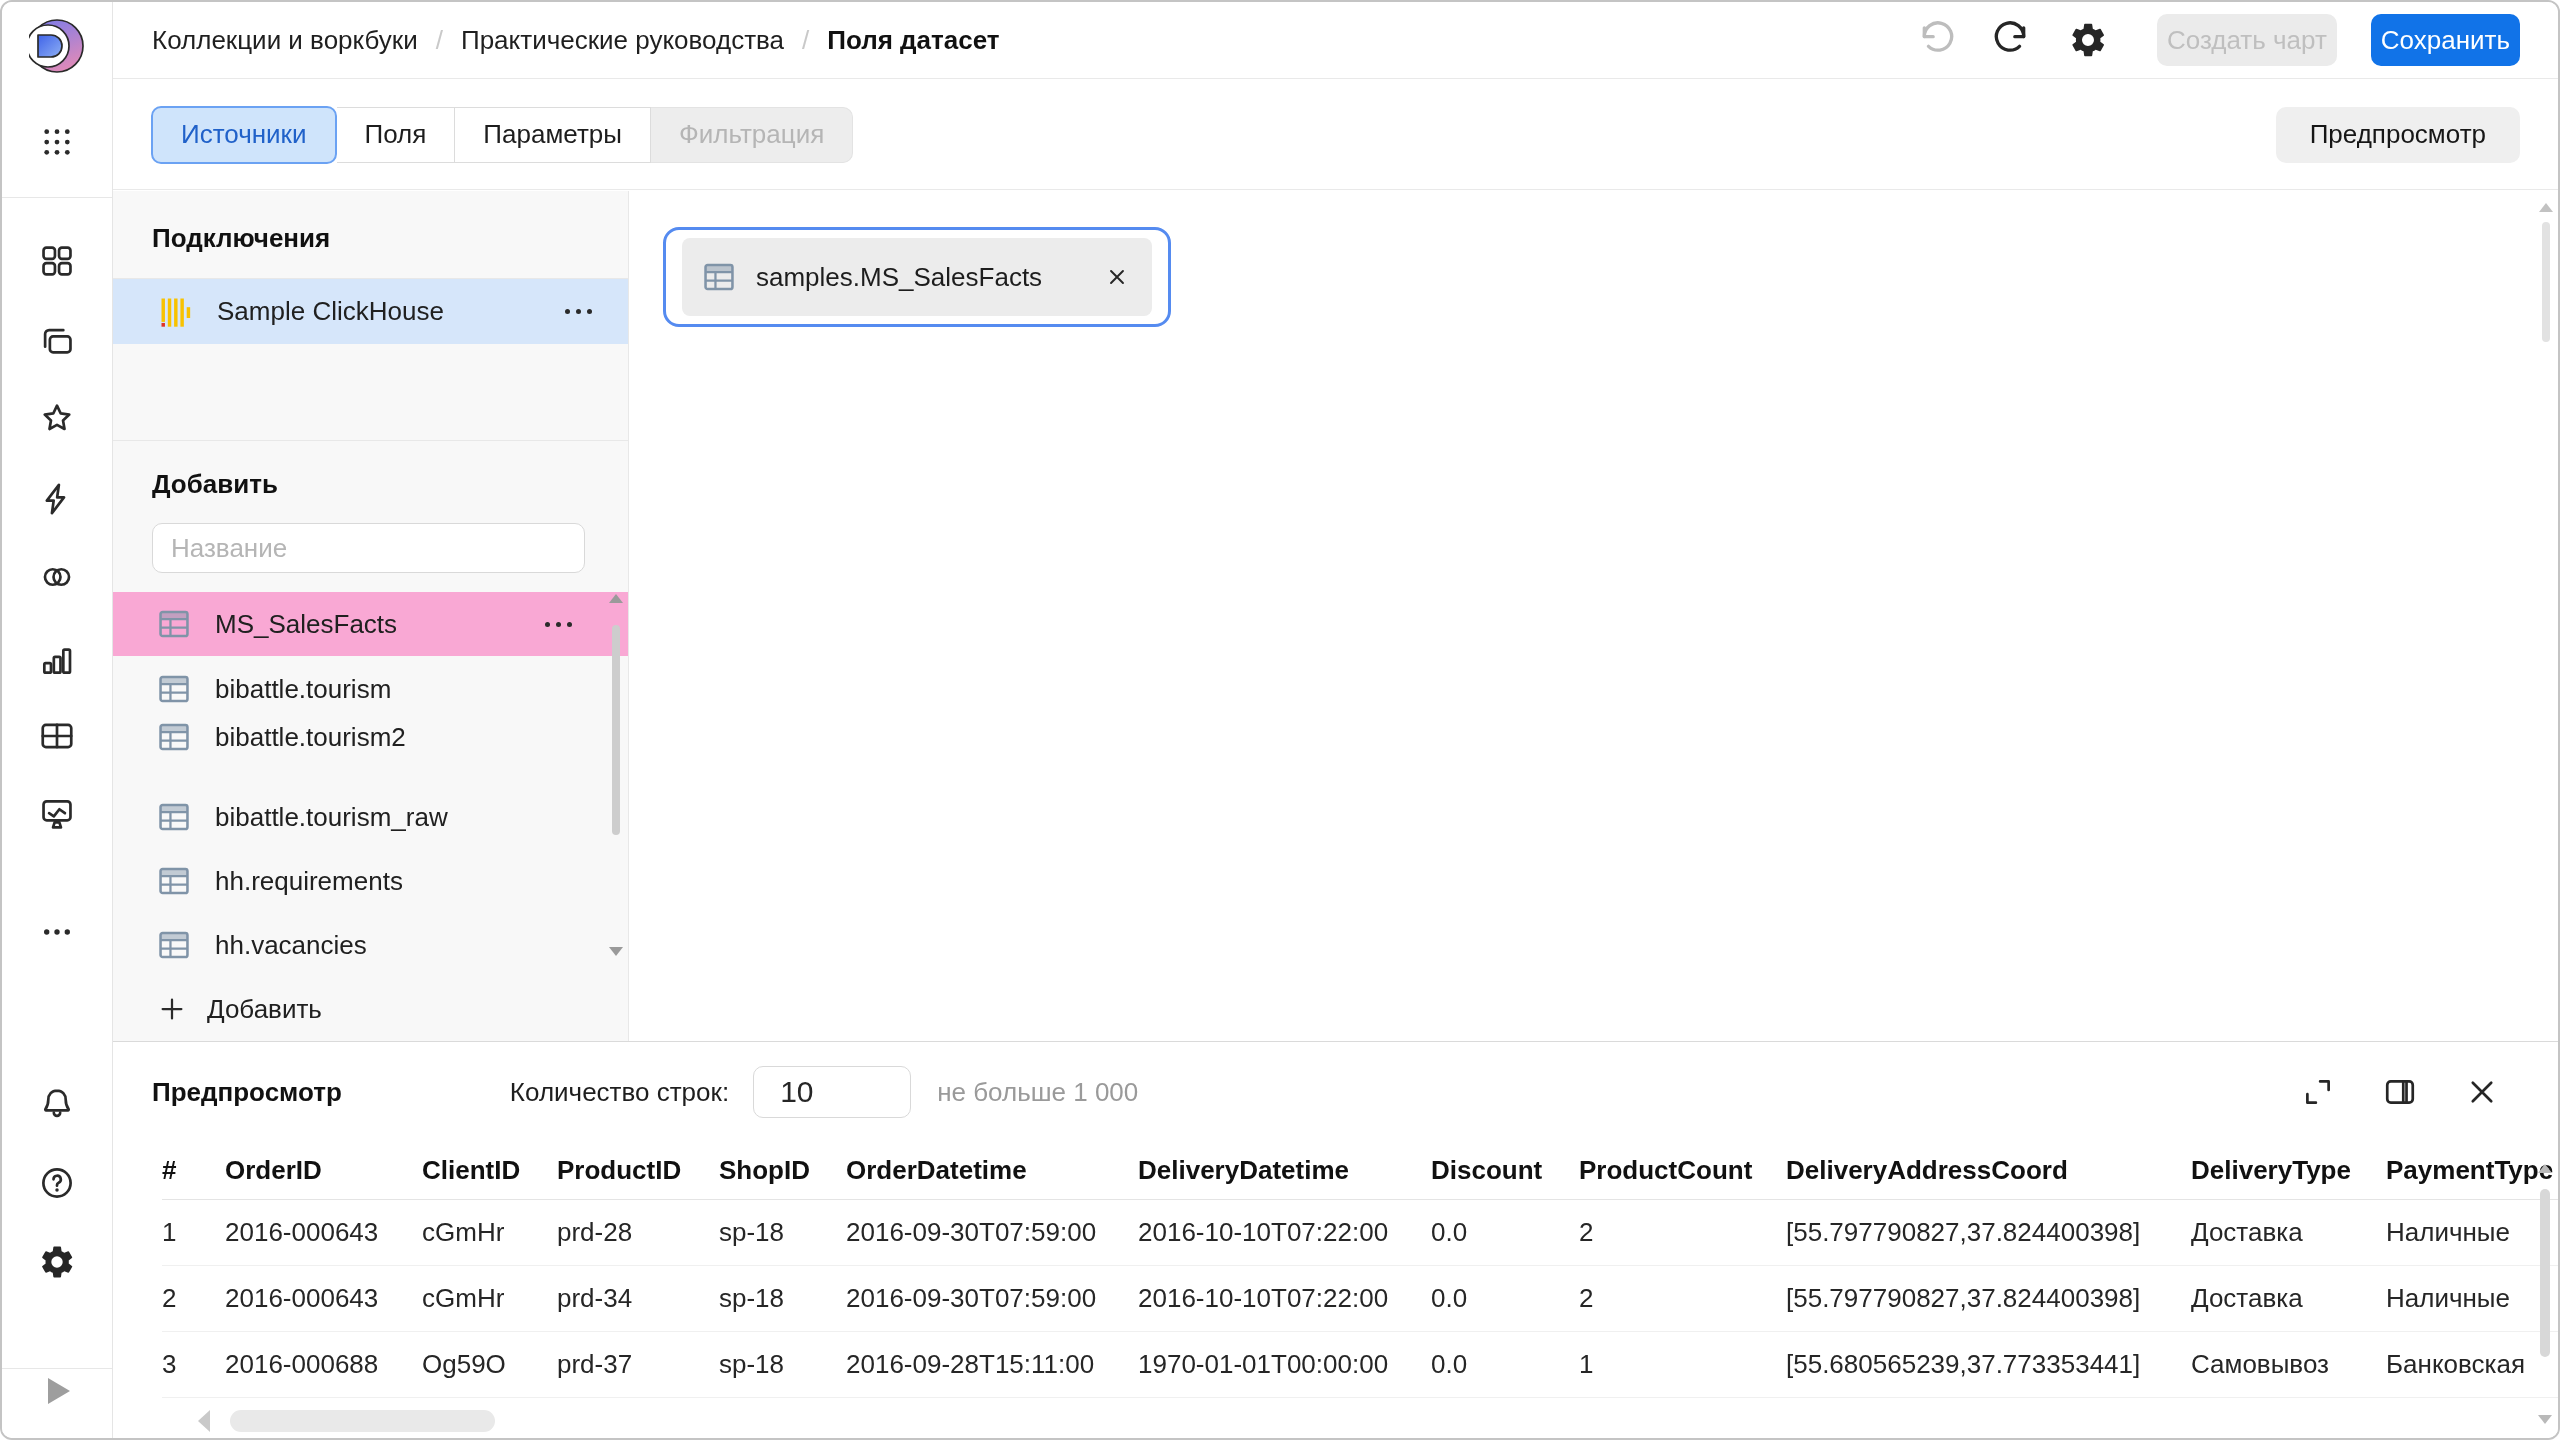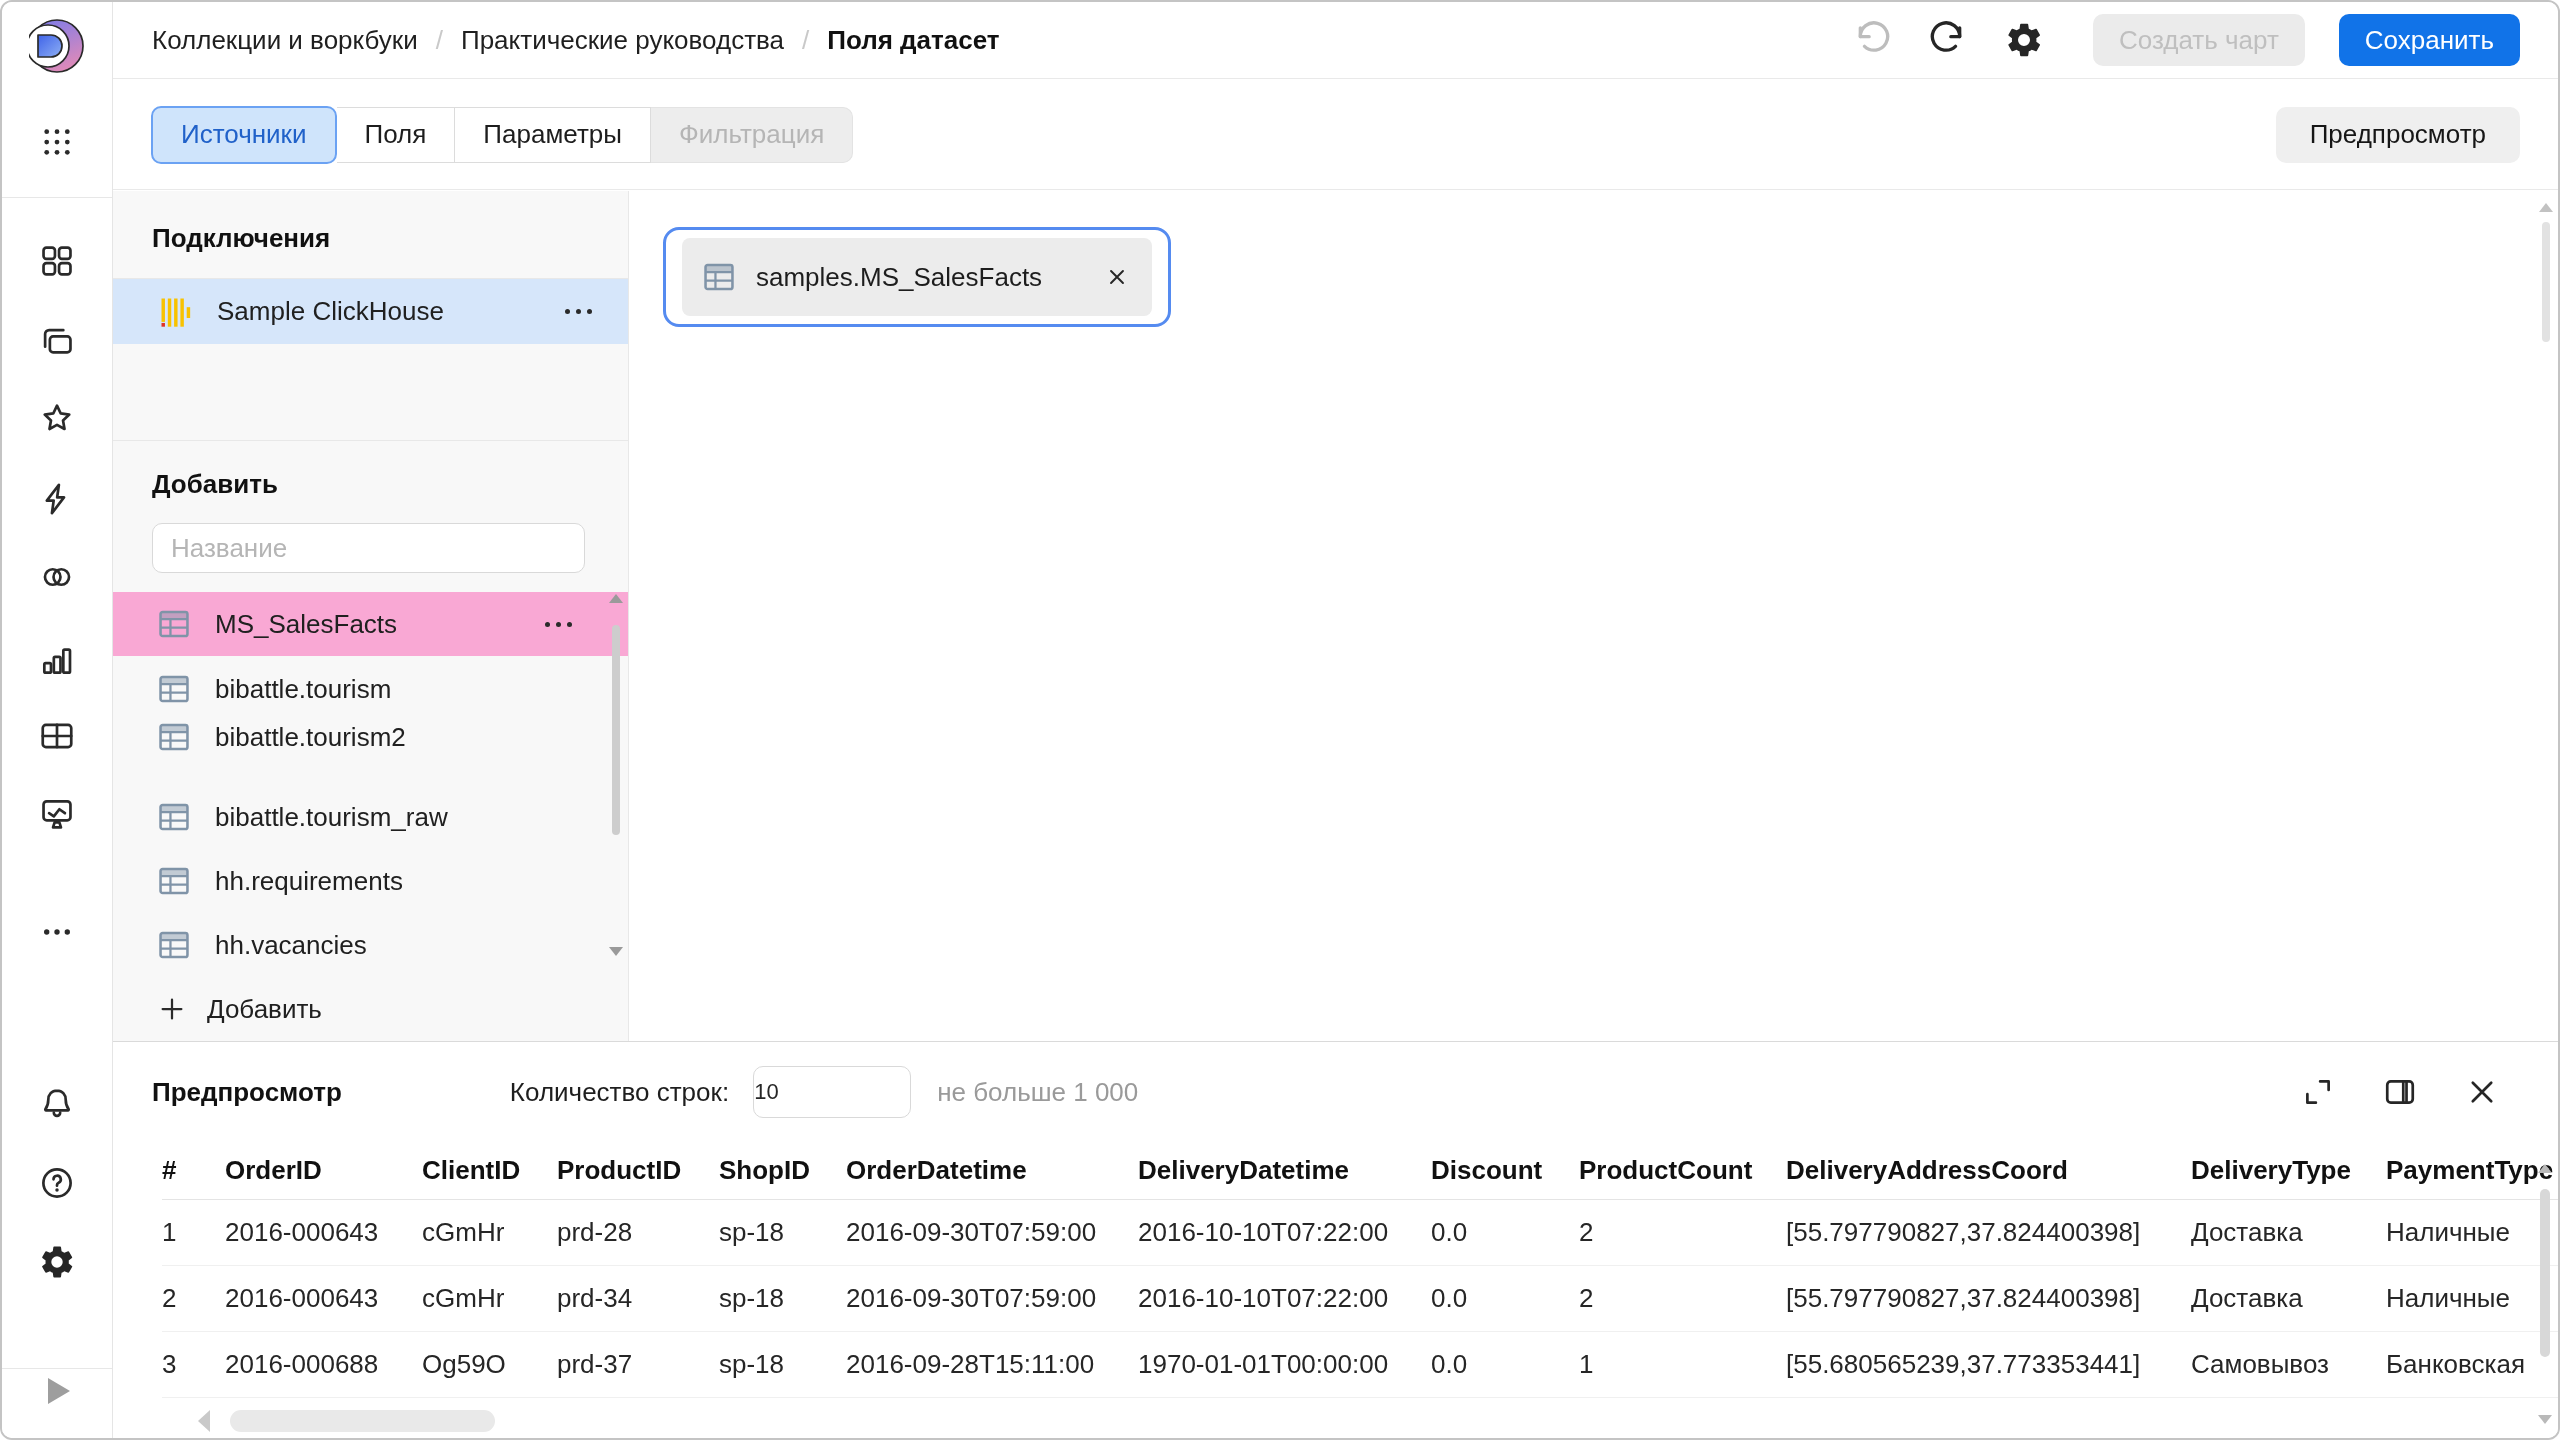--- a/index.html
+++ b/index.html
@@ -17,21 +17,21 @@
   
   .topbar{position:absolute;left:111px;top:0;width:2449px;height:77px;box-sizing:border-box;border-bottom:1px solid #e9e9e9;display:flex;align-items:center;padding:0 42px 0 39px;background:#fff;}
   .crumbs{display:flex;align-items:center;gap:18px;font-size:26px;}
   .crumb{color:#1f1f1f;cursor:pointer;}
   .crumb.last{font-weight:700;color:#111;}
   .crumb-sep{color:#c9c9c9;}
   .topbar-right{margin-left:auto;display:flex;align-items:center;gap:34px;}
   .tb-icon{width:42px;height:42px;display:flex;align-items:center;justify-content:center;}
   .tb-icon svg{stroke:#262626;stroke-width:2;fill:none;stroke-linecap:round;stroke-linejoin:round;}
   .tb-icon.disabled svg{stroke:#bdbdbd;}
-  .btn{height:52px;border-radius:10px;font-size:26px;display:flex;align-items:center;padding:0 26px;cursor:pointer;white-space:nowrap;}
+  .btn{height:52px;border-radius:10px;font-size:26px;display:flex;align-items:center;padding:0 10px;cursor:pointer;white-space:nowrap;}
   .btn-disabled{background:#ebebeb;color:#bfbfbf;margin-left:14px;}
   .btn-primary{background:#1173e8;color:#fff;}
 
   
   .tabsrow{position:absolute;left:111px;top:78px;width:2449px;height:110px;box-sizing:border-box;border-bottom:1px solid #e9e9e9;display:flex;align-items:center;padding:0 42px 0 39px;background:#fff;}
   .tabs{display:flex;height:56px;align-items:stretch;text-align:center;}
   .tab{display:flex;align-items:center;padding:0 28px;font-size:26px;border:1px solid #dcdcdc;border-left-width:0;background:#fff;color:#1d1d1d;cursor:pointer;box-sizing:border-box;}
   .tab:first-child{border-left-width:1px;border-radius:10px 0 0 10px;}
   .tab:last-child{border-radius:0 10px 10px 0;}
   .tab.active{background:#cfe4fb;border:2px solid #6ba2f3;border-radius:10px;color:#2061c9;z-index:2;margin:-1px 0 -1px -1px;}
@@ -65,21 +65,21 @@
   .chip-x svg{stroke:#262626;stroke-width:1.8;stroke-linecap:round;}
   .cv-scroll{position:absolute;right:5px;top:12px;width:14px;}
   .cv-thumb{width:8px;height:120px;border-radius:4px;background:#e2e2e2;margin:10px auto 0 auto;}
   .tri-up.lite{border-bottom-color:#c2c2c2;}
 
   
   .preview{position:absolute;left:111px;right:0;top:1039px;bottom:0;background:#fff;border-top:1px solid #dadada;}
   .pv-header{display:flex;align-items:center;height:100px;padding:0 57px 0 39px;}
   .pv-title{font-weight:700;font-size:26px;color:#111;}
   .pv-rows-label{margin-left:168px;font-size:26px;color:#1e1e1e;}
-  .pv-input{margin-left:24px;width:158px;height:52px;box-sizing:border-box;border:1px solid #d9d9d9;border-radius:10px;background:#fff;font-size:22px;color:#262626;padding:0 0;font-family:"Liberation Sans",sans-serif;outline:none;}
+  .pv-input{margin-left:24px;width:158px;height:52px;box-sizing:border-box;border:1px solid #d9d9d9;border-radius:10px;background:#fff;font-size:30px;color:#262626;padding:0 26px;font-family:"Liberation Sans",sans-serif;outline:none;}
   .pv-hint{margin-left:26px;color:#9a9a9a;font-size:26px;}
   .pv-icons{margin-left:auto;display:flex;gap:44px;align-items:center;}
   .pv-ic{width:38px;height:38px;display:flex;align-items:center;justify-content:center;cursor:pointer;}
   .pv-ic svg{stroke:#262626;stroke-width:1.9;fill:none;stroke-linecap:round;stroke-linejoin:round;}
 
   .pv-table{position:absolute;left:0;top:100px;right:0;bottom:0;padding-left:49px;overflow:hidden;}
   .trow{display:flex;align-items:center;height:65px;border-bottom:1px solid #f0f0f0;font-size:26px;white-space:nowrap;color:#262626;}
   .trow.head{height:57px;font-weight:700;color:#111;border-bottom:1px solid #e4e4e4;}
   .td{flex:0 0 auto;overflow:hidden;}
   .c0{width:63px}.c1{width:197px}.c2{width:135px}.c3{width:162px}.c4{width:127px}.c5{width:292px}.c6{width:293px}.c7{width:148px}.c8{width:207px}.c9{width:405px}.c10{width:195px}.c11{width:300px}

